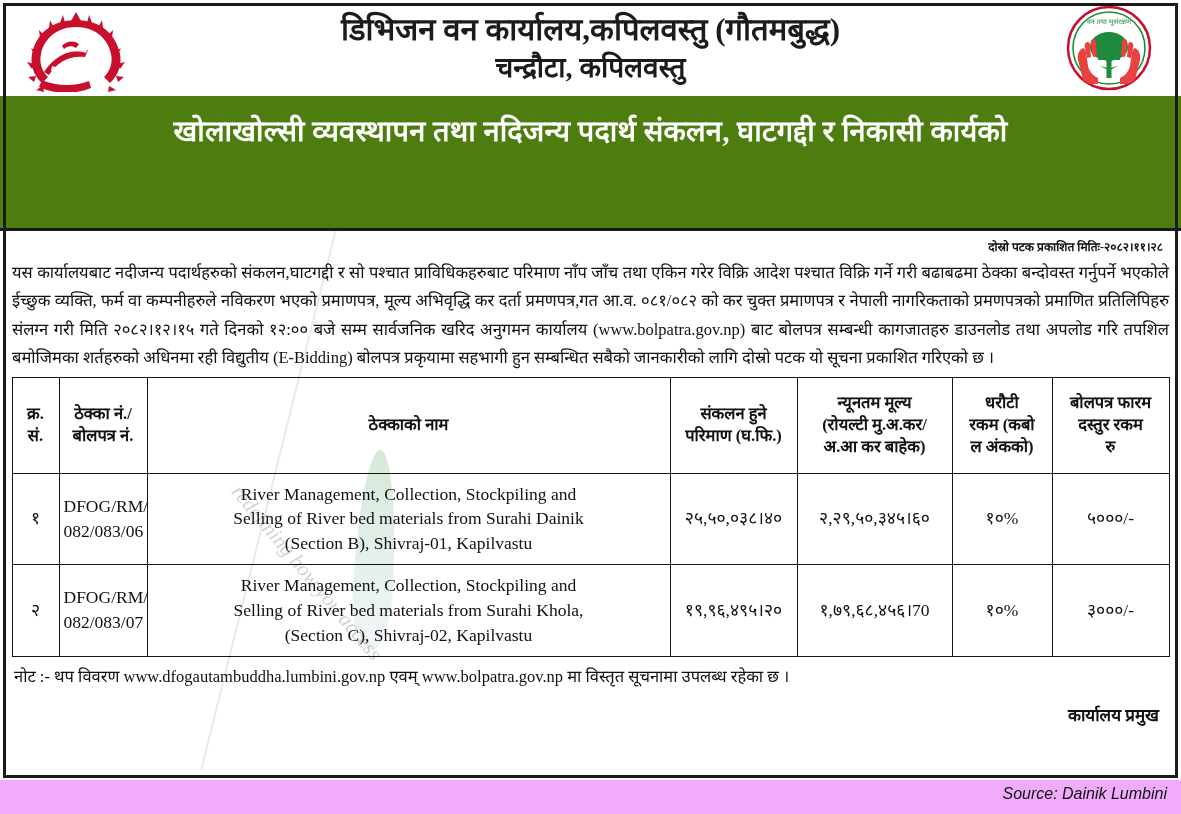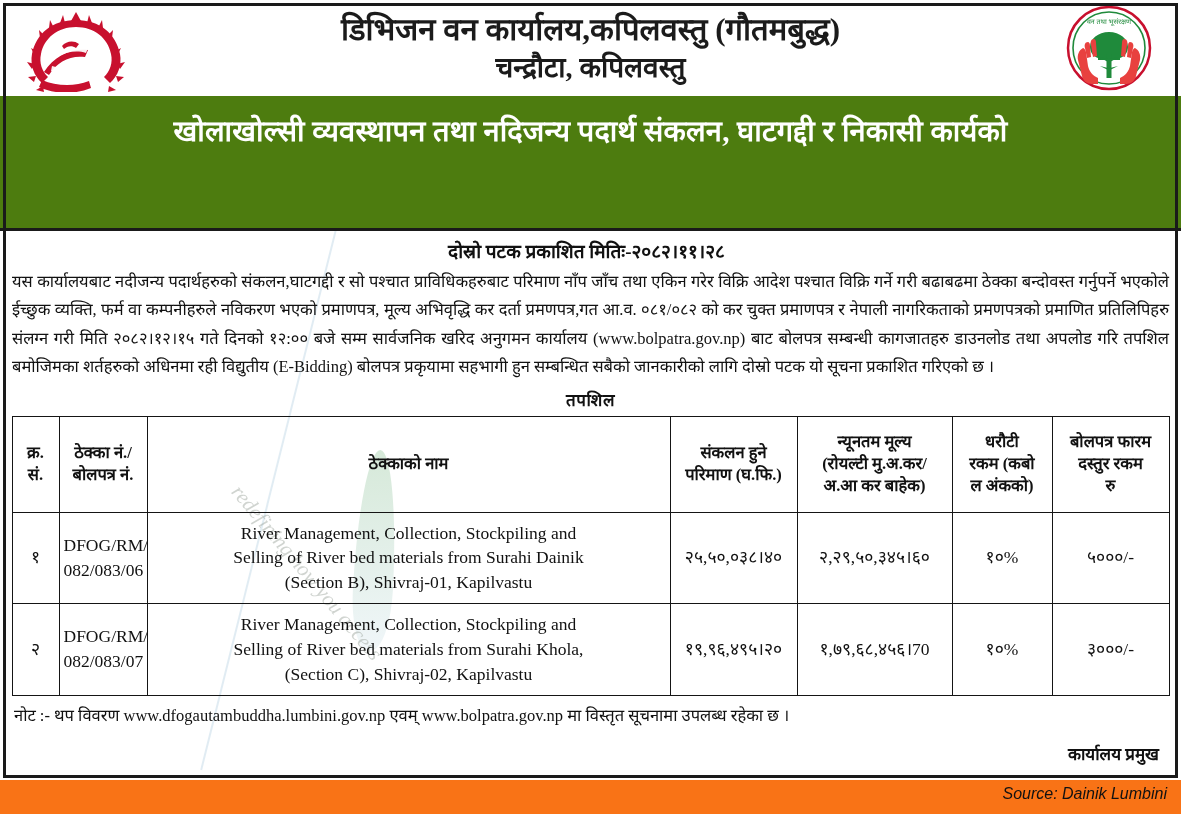--- a/index.html
+++ b/index.html
@@ -119,22 +119,22 @@
 
   
   .body-area {
     position: relative;
     padding: 0 10px;
     z-index: 2;
     height: 582px;
     border-top: 3px solid #1a1a1a;
   }
   .date-line {
-    text-align: center;
-    font-size: 19px;
+    text-align: right;
+    font-size: 12px;
     font-weight: 600;
     padding: 7px 8px 4px 0;
     font-family: "Liberation Serif", serif;
   }
   .para {
     font-family: "Liberation Serif", serif;
     font-size: 16.5px;
     line-height: 1.72;
     text-align: justify;
     padding: 0 2px;
@@ -202,21 +202,21 @@
     font-size: 17px;
     padding: 14px 12px 0 0;
   }
 
   
   .source-bar {
     position: absolute;
     left: 0; bottom: 0;
     width: 1181px;
     height: 34px;
-    background: #f97316;
+    background: #f0abfc;
     z-index: 5;
   }
   .source-text {
     position: absolute;
     right: 14px; top: 5px;
     font-family: "Liberation Sans", sans-serif;
     font-style: italic;
     font-size: 16px;
     color: #111;
   }
@@ -292,21 +292,20 @@
   <div class="banner">
     <div class="banner-line">खोलाखोल्सी व्यवस्थापन तथा नदिजन्य पदार्थ संकलन, घाटगद्दी र निकासी कार्यको</div>
   </div>
 
   <div class="body-area">
 
     <div class="date-line">दोस्रो पटक प्रकाशित मितिः-२०८२।११।२८</div>
 
     <p class="para">यस कार्यालयबाट नदीजन्य पदार्थहरुको संकलन,घाटगद्दी र सो पश्चात प्राविधिकहरुबाट परिमाण नाँप जाँच तथा एकिन गरेर विक्रि आदेश पश्चात विक्रि गर्ने गरी बढाबढमा ठेक्का बन्दोवस्त गर्नुपर्ने भएकोले ईच्छुक व्यक्ति, फर्म वा कम्पनीहरुले नविकरण भएको प्रमाणपत्र, मूल्य अभिवृद्धि कर दर्ता प्रमणपत्र,गत आ.व. ०८१/०८२ को कर चुक्त प्रमाणपत्र र नेपाली नागरिकताको प्रमणपत्रको प्रमाणित प्रतिलिपिहरु संलग्न गरी मिति २०८२।१२।१५ गते दिनको १२:०० बजे सम्म सार्वजनिक खरिद अनुगमन कार्यालय (www.bolpatra.gov.np) बाट बोलपत्र सम्बन्धी कागजातहरु डाउनलोड तथा अपलोड गरि तपशिल बमोजिमका शर्तहरुको अधिनमा रही विद्युतीय (E-Bidding) बोलपत्र प्रकृयामा सहभागी हुन सम्बन्धित सबैको जानकारीको लागि दोस्रो पटक यो सूचना प्रकाशित गरिएको छ ।</p>
 
-    <div class="tapasil">तपशिल</div>
 
     <table class="notice">
       <colgroup>
         <col class="col-sn">
           <col class="col-contract">
           <col class="col-name">
         <col class="col-qty">
           <col class="col-min">
           <col class="col-dharauti">
           <col class="col-fee">

